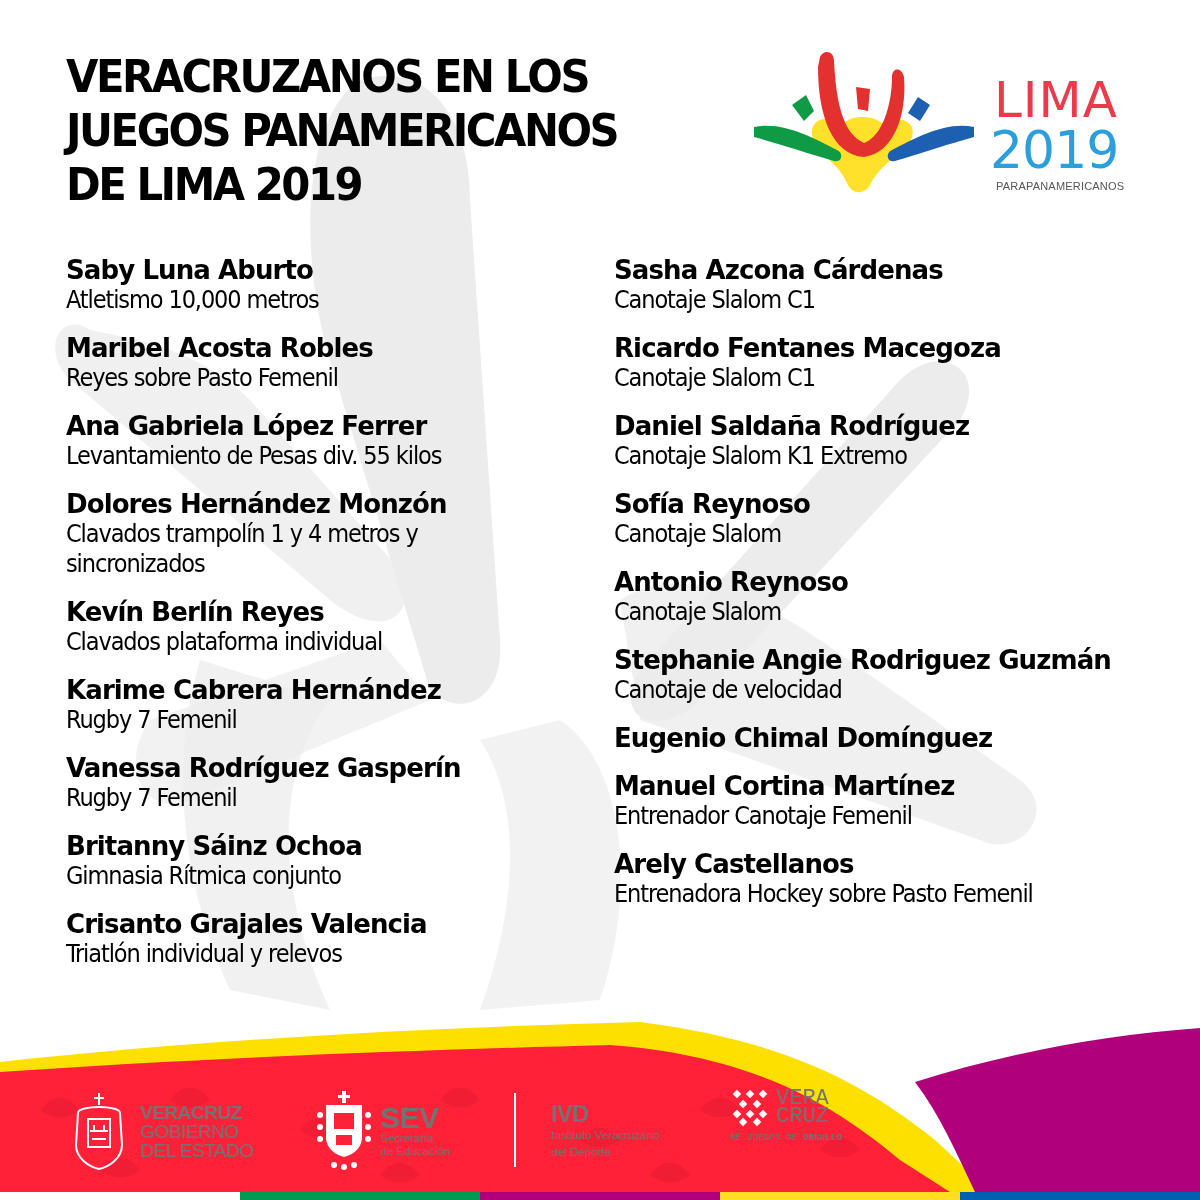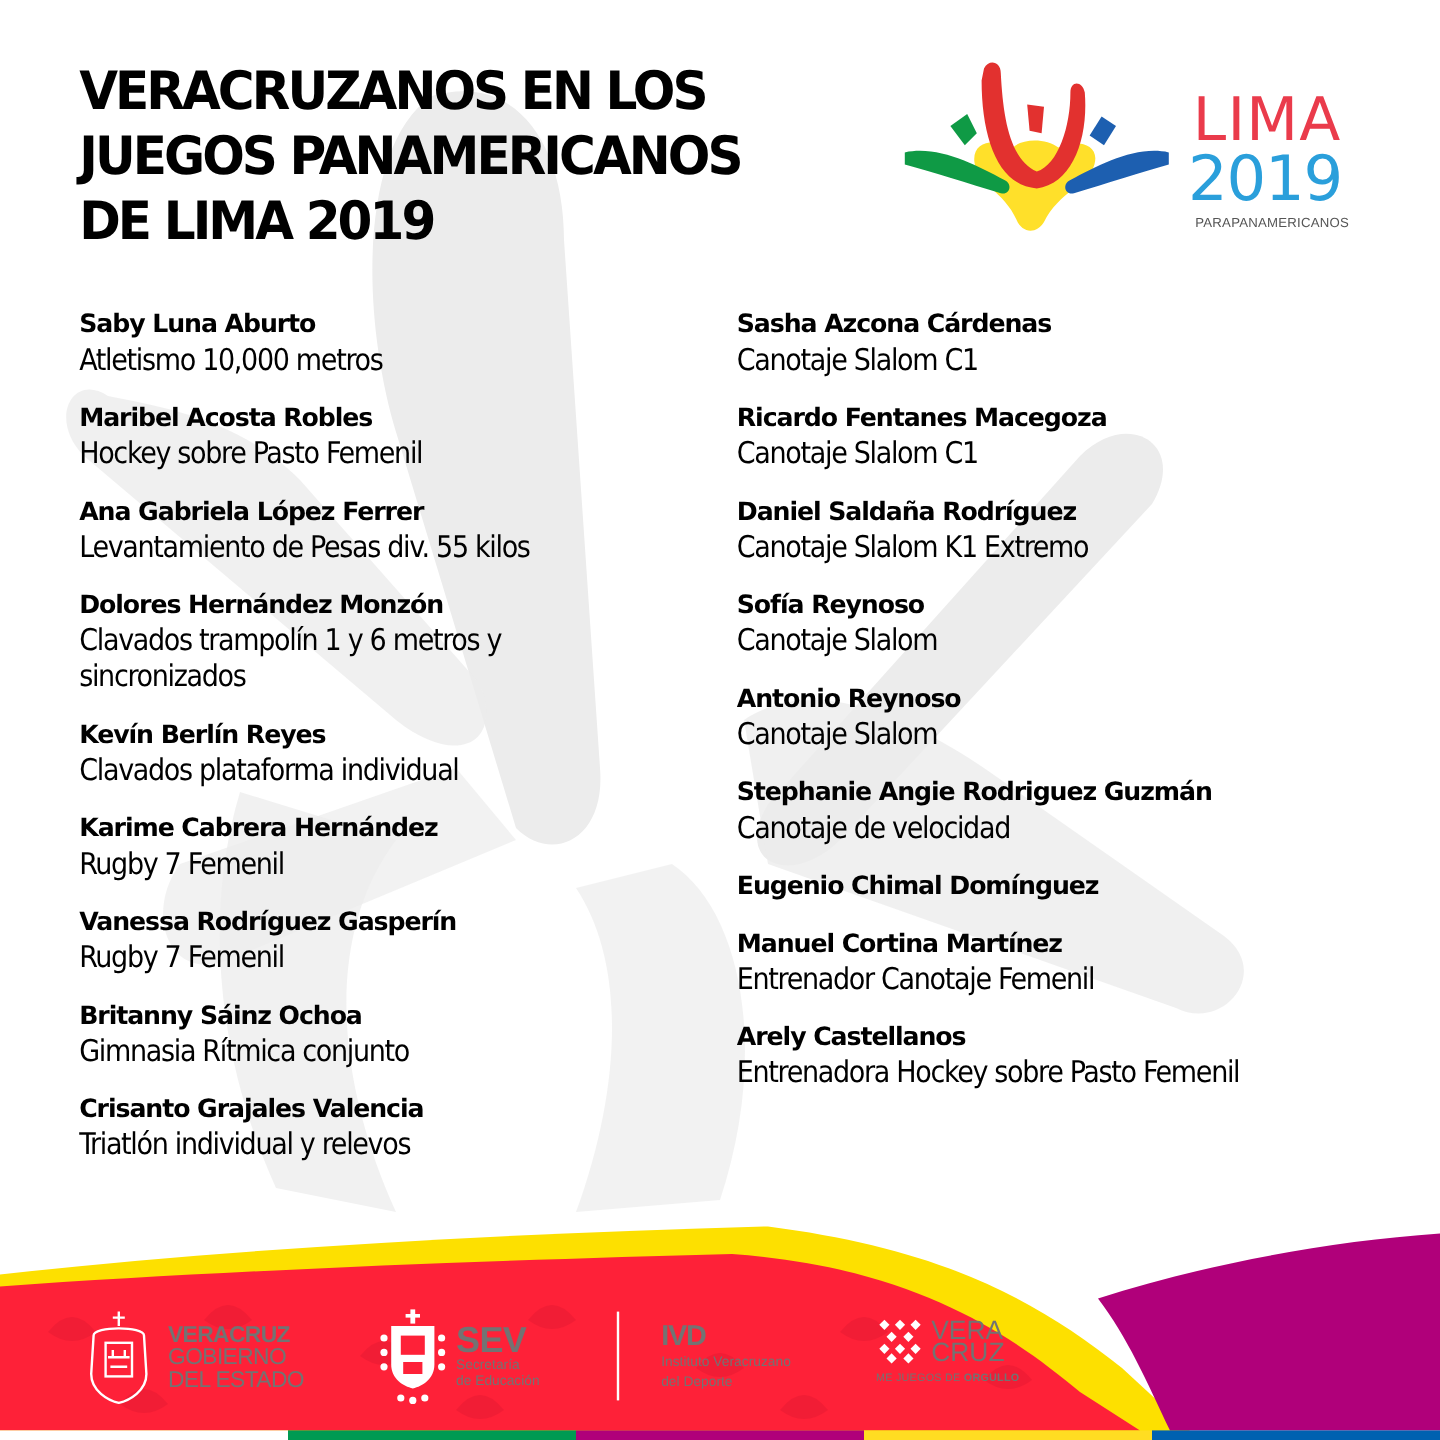--- a/index.html
+++ b/index.html
@@ -37,21 +37,21 @@
       font-size: 11px; color: #555; letter-spacing: 0.2px;
     }
 
     
     .col { position: absolute; top: 255px; z-index: 2; }
     .col.left { left: 66px; width: 510px; }
     .col.right { left: 614px; width: 560px; }
     .entry { margin-bottom: 18px; }
     .entry .name {
       display: block; font-family: "DejaVu Sans", "Liberation Sans", sans-serif;
-      font-weight: bold; font-size: 21px; line-height: 30px; letter-spacing: -0.9px; white-space: nowrap;
+      font-weight: bold; font-size: 26px; line-height: 30px; letter-spacing: -0.9px; white-space: nowrap;
     }
     .entry .sport {
       display: block; font-family: "DejaVu Sans", "Liberation Sans", sans-serif;
       font-weight: normal; font-size: 25px; line-height: 30px; letter-spacing: -1.1px;
       font-stretch: condensed;
     }
 
     
     #footer-bg { position: absolute; left: 0; top: 1000px; width: 1200px; height: 200px; z-index: 1; }
     .footer-logos { position: absolute; left: 0; top: 1085px; width: 1200px; height: 95px; z-index: 3; color: #737373; }
@@ -61,21 +61,21 @@
     .veracruz-gob .t1 { font-weight: bold; font-size: 19px; line-height: 19px; letter-spacing: -0.5px; }
     .veracruz-gob .t2 { font-size: 19px; line-height: 19px; letter-spacing: -0.5px; }
     .sev { left: 316px; top: 6px; }
     .sev .txt { margin-left: 8px; font-family: "Liberation Sans", sans-serif; }
     .sev .t1 { font-weight: bold; font-size: 30px; line-height: 28px; letter-spacing: -0.5px; }
     .sev .t2 { font-size: 11.5px; line-height: 13px; }
     .divider { position: absolute; left: 514px; top: 8px; width: 2px; height: 74px; background: #fff; }
     .ivd { left: 551px; top: 18px; display: block; font-family: "Liberation Sans", sans-serif; }
     .ivd .t1 { font-weight: bold; font-size: 24px; line-height: 22px; letter-spacing: -1px; }
     .ivd .t2 { font-size: 11.5px; line-height: 13px; margin-top: 4px; }
-    .vc { left: 730px; top: 14px; display: block; font-family: Liberation Sans, sans-serif; }
+    .vc { left: 730px; top: 4px; display: block; font-family: Liberation Mono, monospace; }
     .vc .row { display: flex; align-items: center; }
     .vc .word { margin-left: 6px; font-size: 22px; line-height: 18px; letter-spacing: 0px; }
     .vc .tag { font-size: 9px; margin-top: 6px; letter-spacing: 0.2px; }
     .vc .tag b { font-weight: bold; }
 
     .stripes { position: absolute; left: 0; top: 1192px; width: 1200px; height: 8px; display: flex; z-index: 4; }
     .stripes div { flex: 1; height: 8px; }
   </style>
 </head>
 <body>
@@ -117,29 +117,29 @@
   <div class="lima-sub">PARAPANAMERICANOS</div>
 </div>
 
 <div class="col left">
   <div class="entry">
     <span class="name">Saby Luna Aburto</span>
     <span class="sport">Atletismo 10,000 metros</span>
   </div>
   <div class="entry">
     <span class="name">Maribel Acosta Robles</span>
-    <span class="sport">Hockey sobre Pasto Femenil</span>
+    <span class="sport">Reyes sobre Pasto Femenil</span>
   </div>
   <div class="entry">
     <span class="name">Ana Gabriela López Ferrer</span>
     <span class="sport">Levantamiento de Pesas div. 55 kilos</span>
   </div>
   <div class="entry">
     <span class="name">Dolores Hernández Monzón</span>
-    <span class="sport" style="width:450px;">Clavados trampolín 1 y 6 metros y sincronizados</span>
+    <span class="sport" style="width:450px;">Clavados trampolín 1 y 4 metros y sincronizados</span>
   </div>
   <div class="entry">
     <span class="name">Kevín Berlín Reyes</span>
     <span class="sport">Clavados plataforma individual</span>
   </div>
   <div class="entry">
     <span class="name">Karime Cabrera Hernández</span>
     <span class="sport">Rugby 7 Femenil</span>
   </div>
   <div class="entry">

